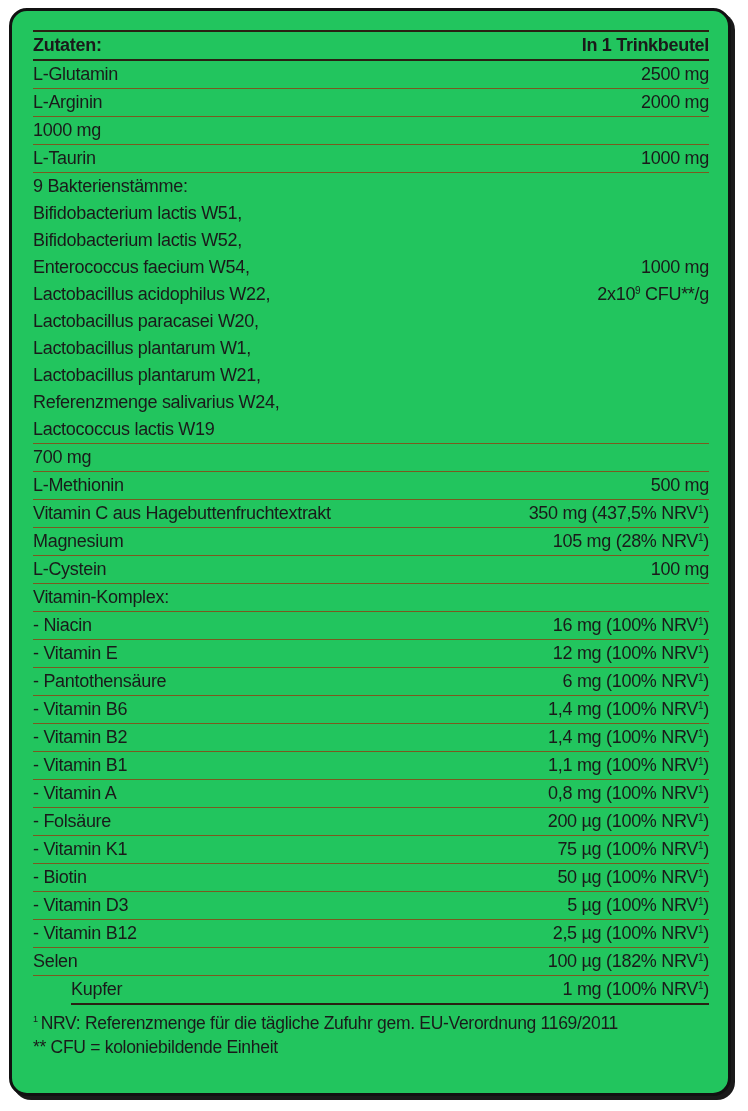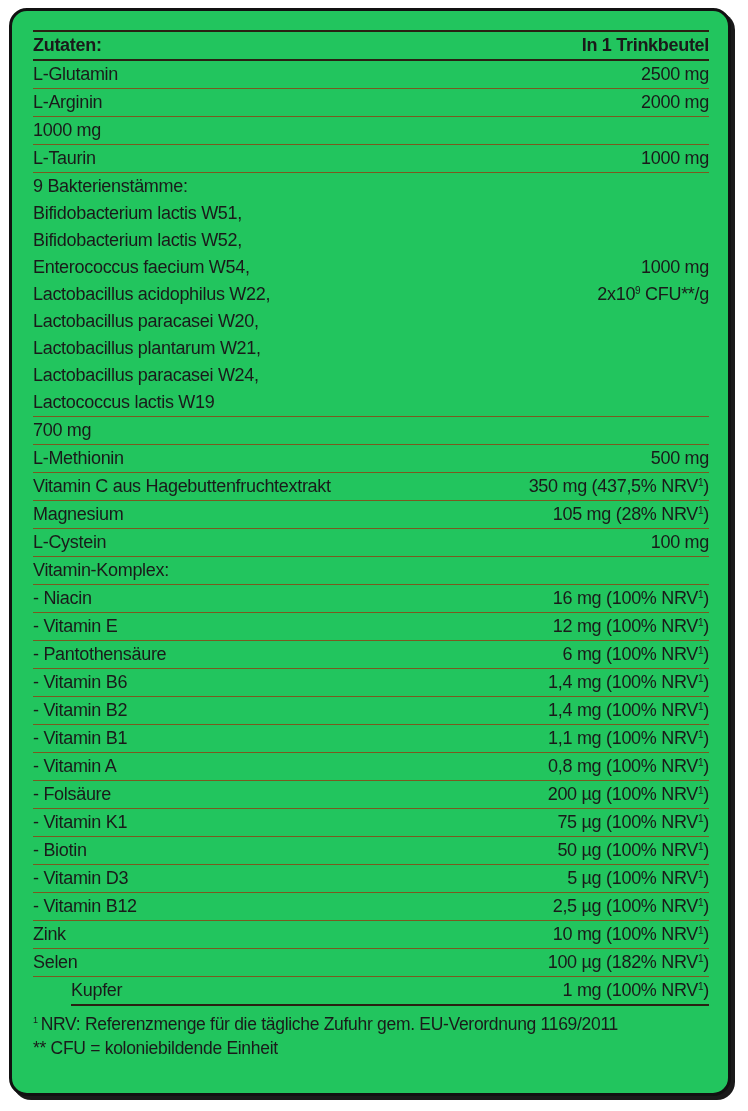--- a/index.html
+++ b/index.html
@@ -113,24 +113,27 @@
         <span class="amount">1000 mg</span>
       </div>
       <div class="row">
         <span class="name">Lactobacillus acidophilus W22,</span>
         <span class="amount"><span>2x10</span><sup>9</sup><span> CFU**/g</span></span>
       </div>
       <div class="row">
         <span class="name">Lactobacillus paracasei W20,</span>
       </div>
       <div class="row">
+        <span class="name">Lactobacillus plantarum W1,</span>
+      </div>
+      <div class="row">
         <span class="name">Lactobacillus plantarum W21,</span>
       </div>
       <div class="row">
-        <span class="name">Lactobacillus paracasei W24,</span>
+        <span class="name">Referenzmenge salivarius W24,</span>
       </div>
       <div class="row">
         <span class="name">Lactococcus lactis W19</span>
       </div>
     </div>
 
     <div class="row sep">
       <span class="amount">700 mg</span>
     </div>
     <div class="row sep">
@@ -198,24 +201,20 @@
         <div class="row sep">
           <span class="name">- Vitamin D3</span>
           <span class="amount"><span>5 µg (100% NRV</span><sup>1</sup><span>)</span></span>
         </div>
         <div class="row sep">
           <span class="name">- Vitamin B12</span>
           <span class="amount"><span>2,5 µg (100% NRV</span><sup>1</sup><span>)</span></span>
         </div>
       </div>
     <div id="minerals">
-        <div class="row sep">
-          <span class="name">Zink</span>
-          <span class="amount"><span>10 mg (100% NRV</span><sup>1</sup><span>)</span></span>
-        </div>
         <div class="row sep">
           <span class="name">Selen</span>
           <span class="amount"><span>100 µg (182% NRV</span><sup>1</sup><span>)</span></span>
         </div>
         <div class="row last">
           <span class="name">Kupfer</span>
           <span class="amount"><span>1 mg (100% NRV</span><sup>1</sup><span>)</span></span>
         </div>
       </div>
 

